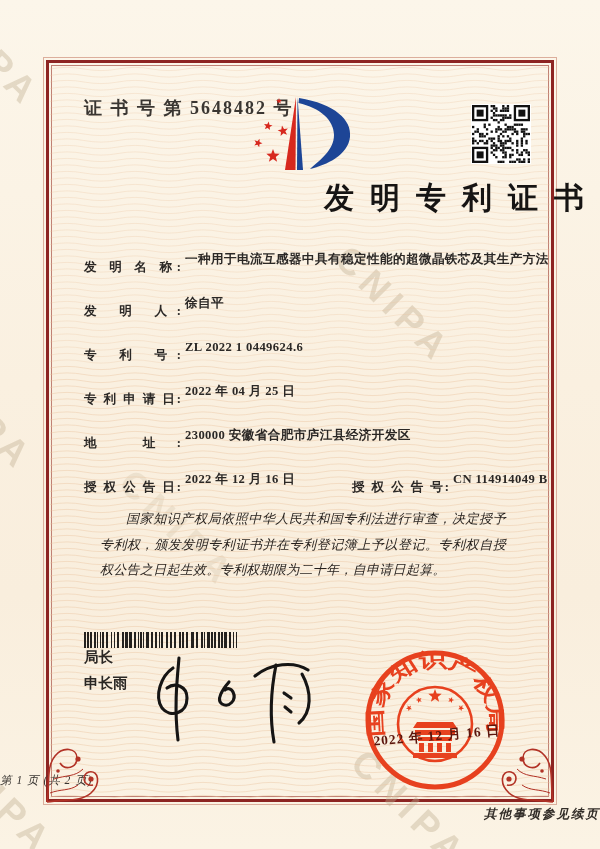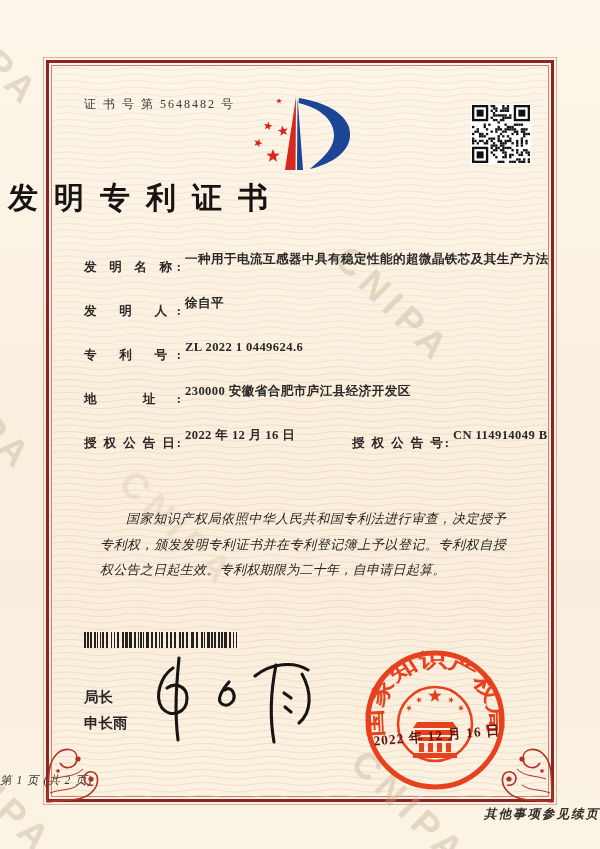--- a/index.html
+++ b/index.html
@@ -13,42 +13,42 @@
   .corner{position:absolute;width:74px;height:78px;z-index:4;}
   .corner.bl{left:-5px;bottom:-6px;}
   .corner.br{right:-5px;bottom:-6px;transform:scaleX(-1);}
   
   #waves{position:absolute;left:50px;top:64px;z-index:1;pointer-events:none;}
   .wm{position:absolute;z-index:1;font-family:"Liberation Sans","DejaVu Sans",sans-serif;
       font-weight:bold;font-size:37px;letter-spacing:7px;color:rgba(193,175,146,.40);
       transform:rotate(45deg);transform-origin:left top;white-space:nowrap;pointer-events:none;}
   .wm.faint{color:rgba(200,184,158,.26);}
   
-  .cert-no{position:absolute;left:84px;top:96px;z-index:3;font-size:12px;font-weight:normal;
+  .cert-no{position:absolute;left:84px;top:96px;z-index:3;font-size:18px;font-weight:bold;
            letter-spacing:2px;color:#3a3632;}
   .logo{position:absolute;left:237px;top:94px;z-index:3;}
   .qr{position:absolute;left:471px;top:104px;z-index:3;background:#fff;padding:1px;}
-  .title{position:absolute;left:0;top:178px;width:600px;z-index:3;text-align:left;
+  .title{position:absolute;left:0;top:178px;width:600px;z-index:3;text-align:right;
          font-size:30px;font-weight:bold;color:#161413;letter-spacing:16px;padding-left:8px;
          box-sizing:border-box;}
   
   .fields{position:absolute;left:84px;top:248px;width:452px;z-index:3;font-size:12.6px;
           font-weight:bold;color:#2b2826;}
   .frow{position:relative;margin-bottom:14px;line-height:22px;white-space:nowrap;}
   .flabel{display:inline-block;width:97px;text-align:justify;text-align-last:justify;
           vertical-align:top;margin-top:8px;}
   .fvalue{display:inline-block;margin-left:4px;letter-spacing:.4px;}
   .fpair2{position:absolute;left:268px;top:0;}
   
   .bodytext{position:absolute;left:84px;top:490px;width:438px;z-index:3;font-size:13px;
             font-style:italic;color:#241f1c;line-height:25.5px;text-align:justify;}
   .bodytext p{margin:16px;text-indent:2em;letter-spacing:.3px;}
   
   .barcode{position:absolute;left:84px;top:632px;z-index:3;}
-  .officer{position:absolute;left:84px;top:684px;z-index:3;
+  .officer{position:absolute;left:84px;top:644px;z-index:3;
            font-family:"Liberation Sans","DejaVu Sans",sans-serif;
            font-weight:bold;font-size:14.5px;color:#2a2724;line-height:26px;}
   .signature{position:absolute;left:143px;top:652px;z-index:4;}
   .seal{position:absolute;left:355px;top:640px;z-index:4;}
   .seal-date{position:absolute;left:361px;top:727px;width:152px;z-index:5;text-align:center;
              font-size:13.5px;font-weight:bold;color:#5c150c;letter-spacing:1px;
              transform:rotate(-5deg);}
   .page-info{position:absolute;left:0;top:773px;width:600px;z-index:3;text-align:left;
              font-size:11.5px;color:#3a3632;letter-spacing:1px;font-style:italic;}
   .foot-note{position:absolute;left:0;top:806px;width:600px;z-index:3;text-align:right;
@@ -414,20 +414,23 @@
     <div class="frow">
       <span class="flabel">发 明 名 称:</span><span class="fvalue">一种用于电流互感器中具有稳定性能的超微晶铁芯及其生产方法</span>
     </div>
     <div class="frow">
       <span class="flabel">发 明 人:</span><span class="fvalue">徐自平</span>
     </div>
     <div class="frow">
       <span class="flabel">专 利 号:</span><span class="fvalue">ZL 2022 1 0449624.6</span>
     </div>
     <div class="frow">
+      <span class="flabel">专 利 申 请 日:</span><span class="fvalue">2022 年 04 月 25 日</span>
+    </div>
+    <div class="frow">
       <span class="flabel">地 址:</span><span class="fvalue">230000 安徽省合肥市庐江县经济开发区</span>
     </div>
     <div class="frow">
       <span class="flabel">授 权 公 告 日:</span><span class="fvalue">2022 年 12 月 16 日</span>
       <span class="fpair2">
         <span class="flabel">授 权 公 告 号:</span><span class="fvalue">CN 114914049 B</span>
       </span>
     </div>
   </div>
 

